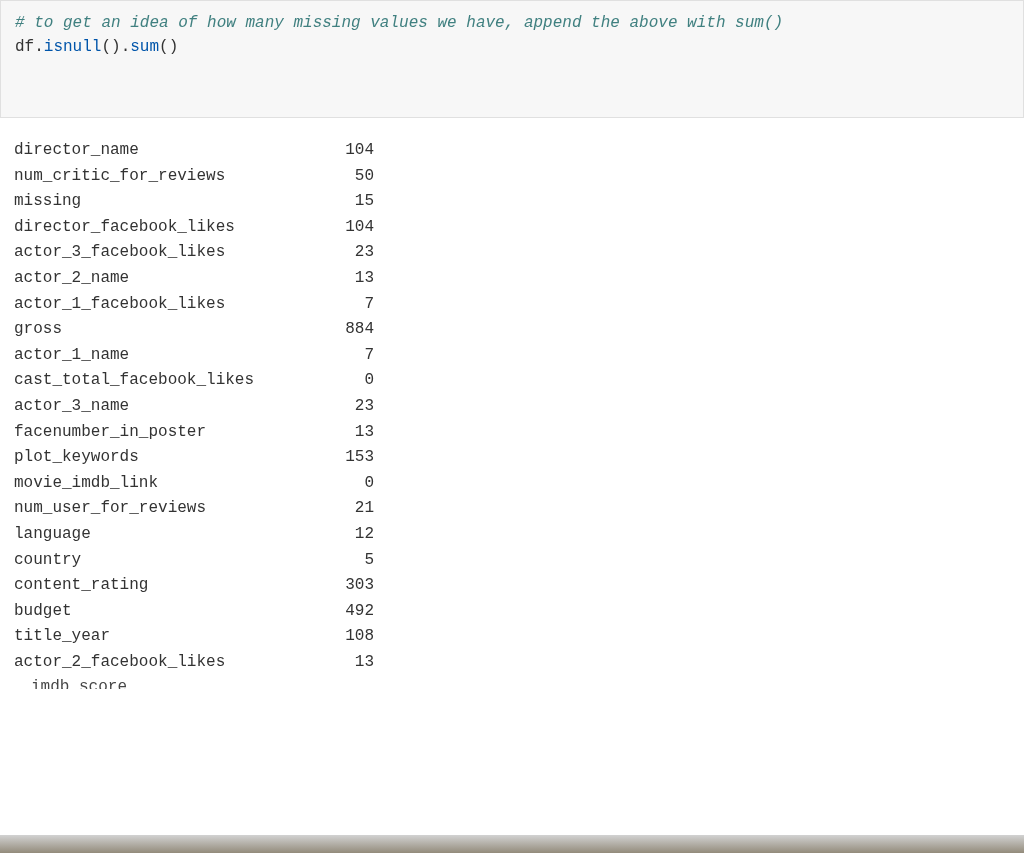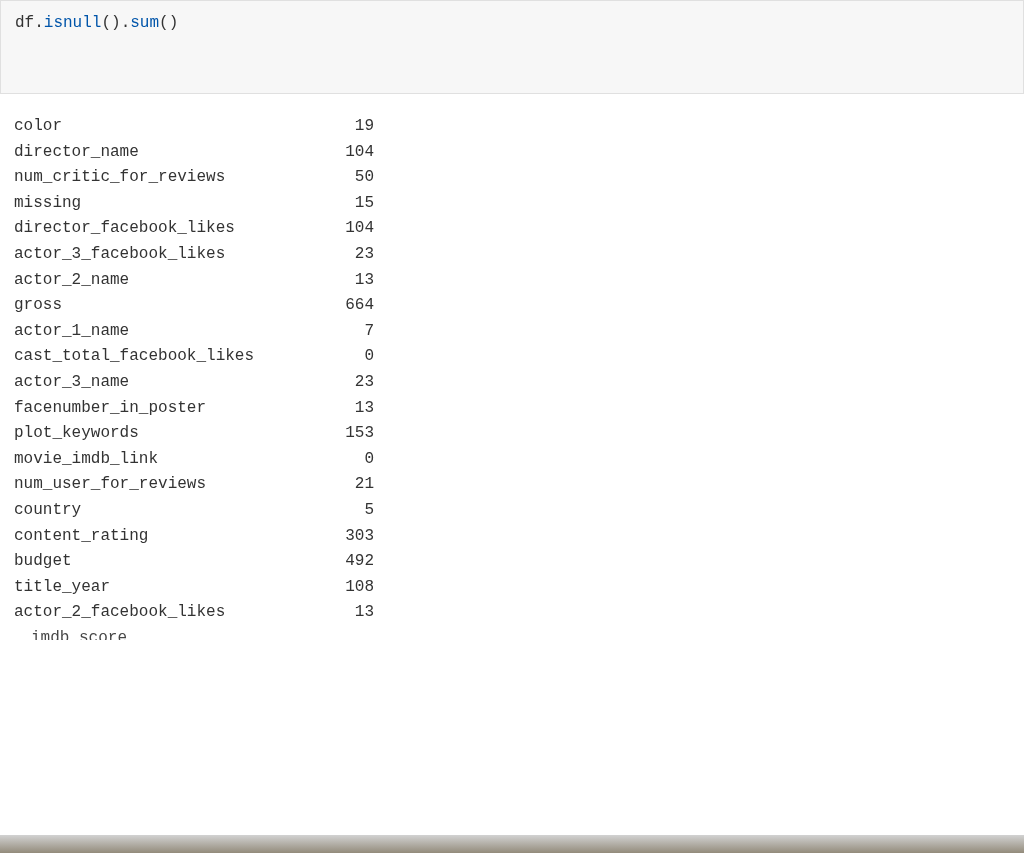--- a/index.html
+++ b/index.html
@@ -68,41 +68,43 @@
       left: 0;
       right: 0;
       height: 18px;
       background: linear-gradient(to bottom, rgba(180,180,180,0.6), rgba(120,110,90,0.8));
     }
   </style>
 </head>
 <body>
 
 <div class="code-cell">
+  <div class="code-line"><span class="comment"># to get an idea of how many missing values we have, append the above with sum()</span></div>
   <div class="code-line"><span class="variable">df</span><span class="punctuation">.</span><span class="method">isnull</span><span class="punctuation">().</span><span class="method">sum</span><span class="punctuation">()</span></div>
   <div class="code-line">&nbsp;</div>
   <div class="code-line">&nbsp;</div>
 </div>
 
 <div class="output-area" id="output-container">
-<div class="output-row"><span class="col-name">color</span><span class="col-value">19</span></div>
     <div class="output-row"><span class="col-name">director_name</span><span class="col-value">104</span></div>
     <div class="output-row"><span class="col-name">num_critic_for_reviews</span><span class="col-value">50</span></div>
     <div class="output-row"><span class="col-name">missing</span><span class="col-value">15</span></div>
     <div class="output-row"><span class="col-name">director_facebook_likes</span><span class="col-value">104</span></div>
     <div class="output-row"><span class="col-name">actor_3_facebook_likes</span><span class="col-value">23</span></div>
     <div class="output-row"><span class="col-name">actor_2_name</span><span class="col-value">13</span></div>
-    <div class="output-row"><span class="col-name">gross</span><span class="col-value">664</span></div>
+    <div class="output-row"><span class="col-name">actor_1_facebook_likes</span><span class="col-value">7</span></div>
+    <div class="output-row"><span class="col-name">gross</span><span class="col-value">884</span></div>
     <div class="output-row"><span class="col-name">actor_1_name</span><span class="col-value">7</span></div>
     <div class="output-row"><span class="col-name">cast_total_facebook_likes</span><span class="col-value">0</span></div>
     <div class="output-row"><span class="col-name">actor_3_name</span><span class="col-value">23</span></div>
     <div class="output-row"><span class="col-name">facenumber_in_poster</span><span class="col-value">13</span></div>
     <div class="output-row"><span class="col-name">plot_keywords</span><span class="col-value">153</span></div>
     <div class="output-row"><span class="col-name">movie_imdb_link</span><span class="col-value">0</span></div>
     <div class="output-row"><span class="col-name">num_user_for_reviews</span><span class="col-value">21</span></div>
+    <div class="output-row"><span class="col-name">language</span><span class="col-value">12</span></div>
     <div class="output-row"><span class="col-name">country</span><span class="col-value">5</span></div>
     <div class="output-row"><span class="col-name">content_rating</span><span class="col-value">303</span></div>
     <div class="output-row"><span class="col-name">budget</span><span class="col-value">492</span></div>
     <div class="output-row"><span class="col-name">title_year</span><span class="col-value">108</span></div>
     <div class="output-row"><span class="col-name">actor_2_facebook_likes</span><span class="col-value">13</span></div>
     <div class="output-row partial-row" style="height: 14px; overflow: hidden;"><span class="col-name">imdb_score</span></div>
   </div>
 
 <div class="bottom-bar"></div>
 

